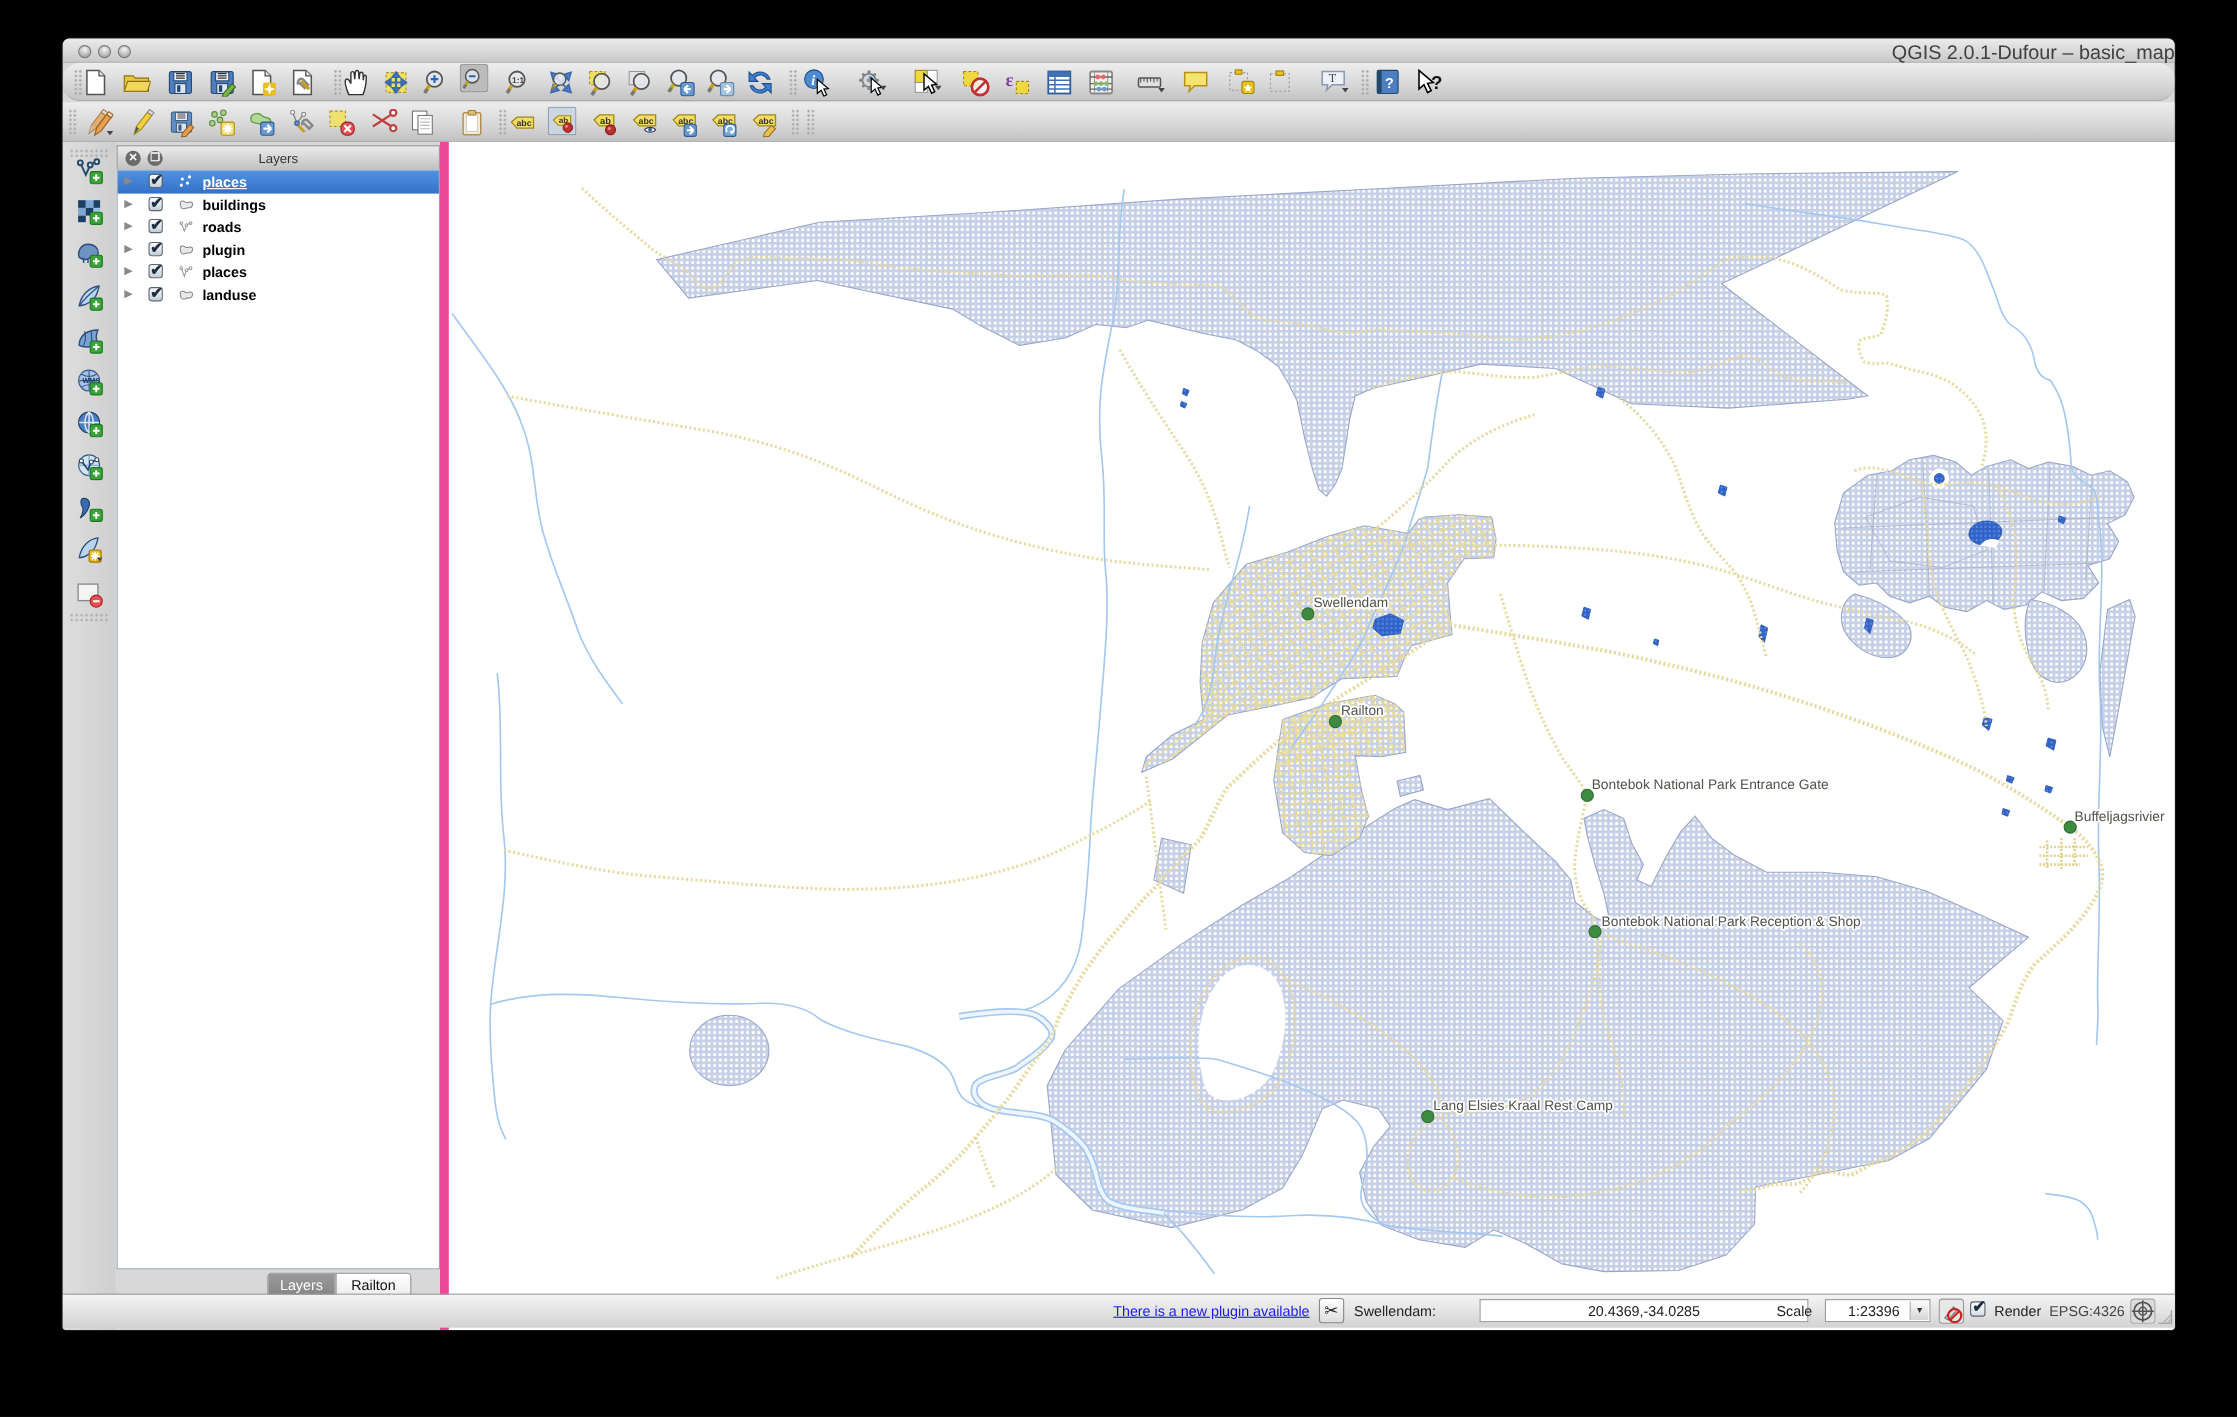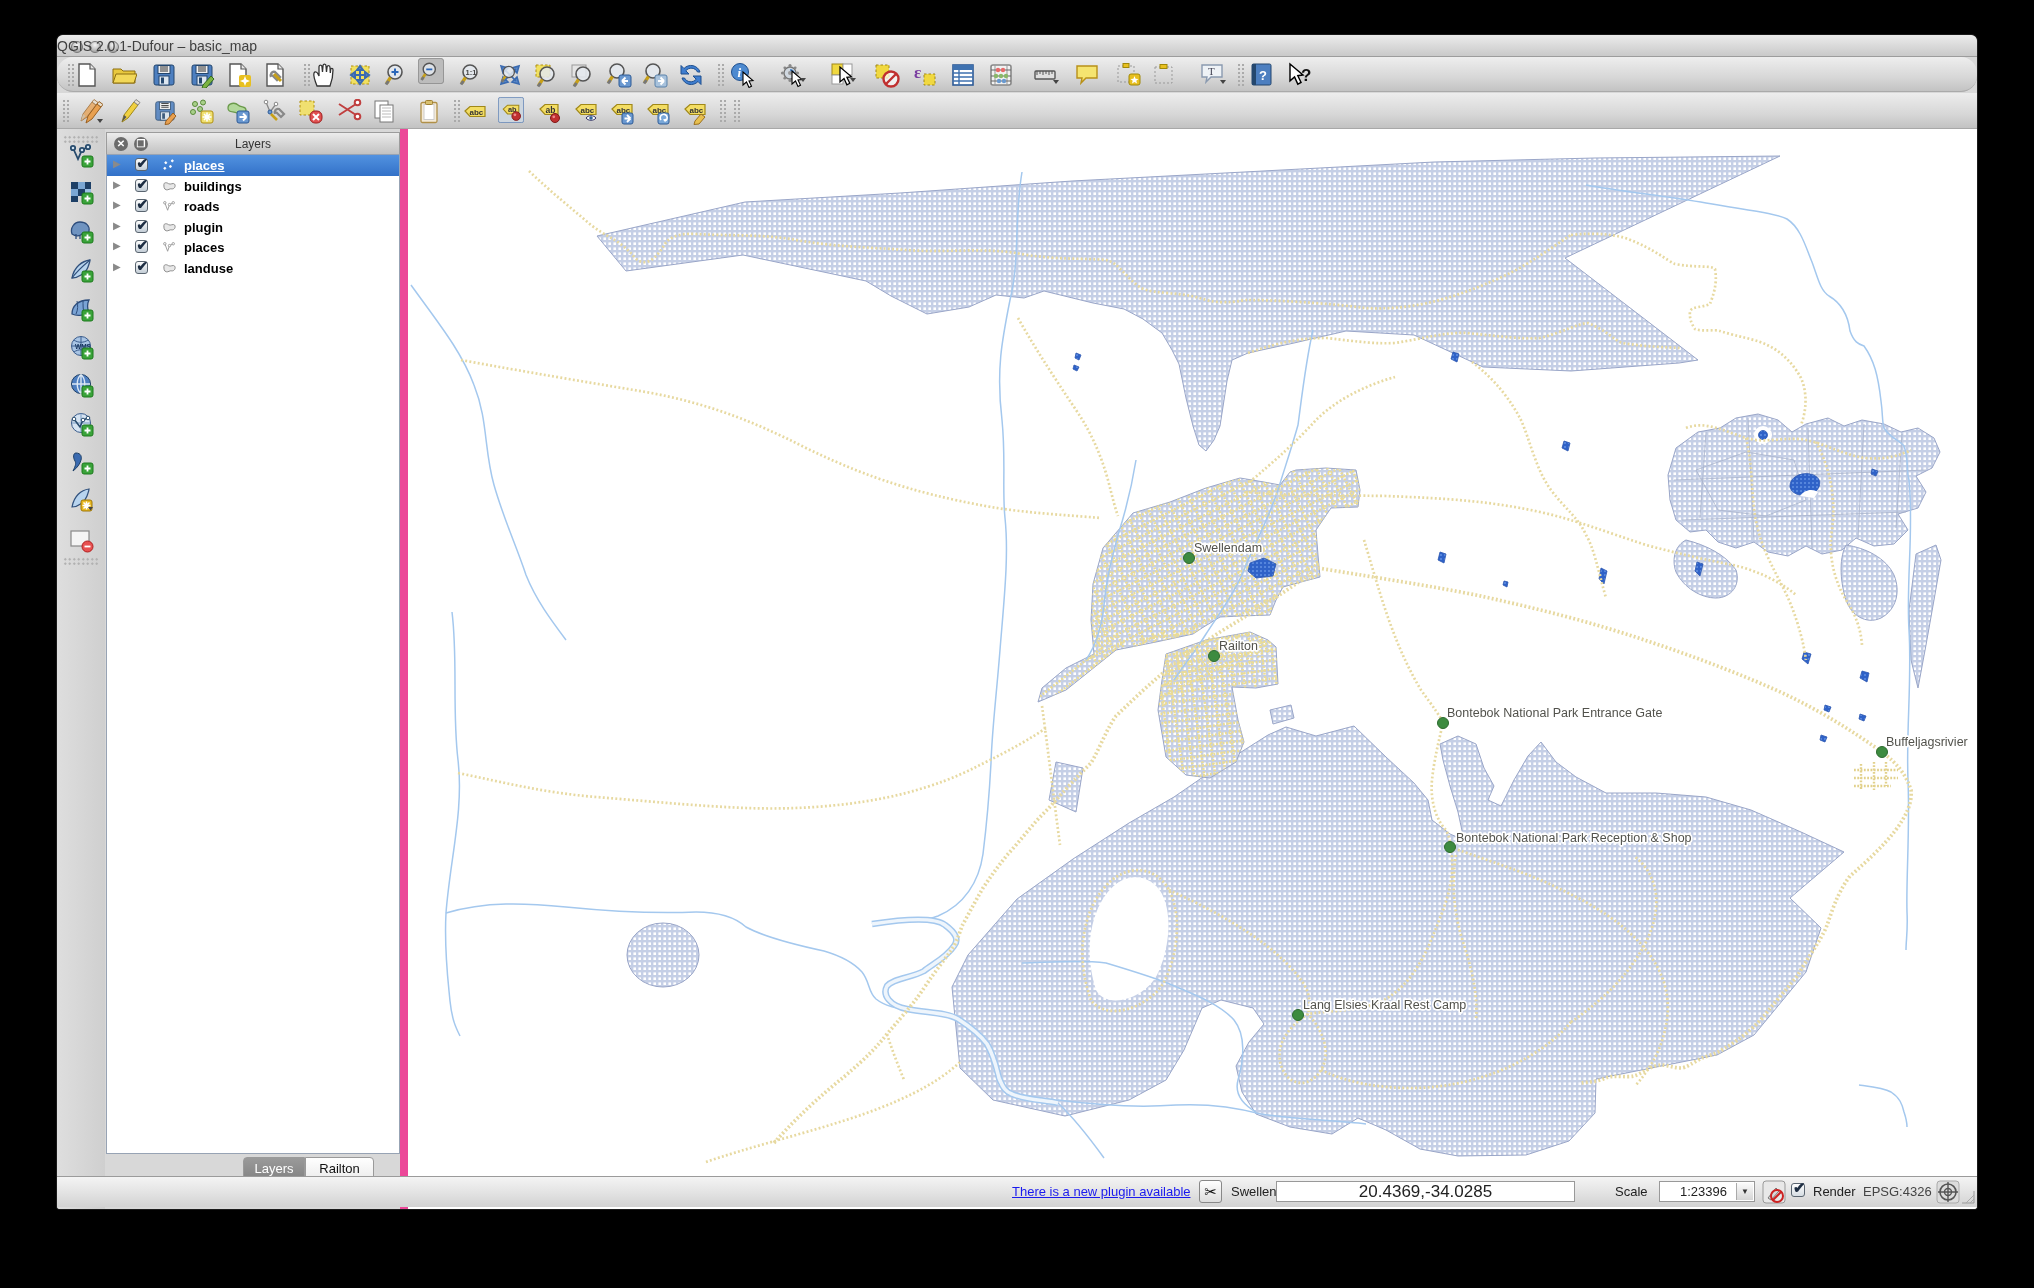--- a/index.html
+++ b/index.html
@@ -4,22 +4,22 @@
 <style>
   * { margin:0; padding:0; box-sizing:border-box; }
   html,body { width:2034px; height:1288px; background:#000; overflow:hidden;
     font-family:"Liberation Sans", sans-serif; }
   #win { position:absolute; left:57px; top:35px; width:1920px; height:1174px;
     background:#d8d8d8; border-radius:6px 6px 3px 3px; overflow:hidden;
     box-shadow:0 0 0 1px #1a1a1a; }
   #titlebar { position:absolute; left:0; top:0; width:100%; height:22px;
     background:linear-gradient(#ececec,#dcdcdc 45%,#c9c9c9);
     border-bottom:1px solid #9c9c9c; border-radius:6px 6px 0 0; }
-  #title { position:absolute; width:100%; text-align:left; top:3px;
-    font-size:14px; color:#404040; }
+  #title { position:absolute; width:100%; text-align:right; top:3px;
+    font-size:18px; color:#404040; }
   .tl { position:absolute; top:5.5px; width:12px; height:12px; border-radius:50%;
     background:radial-gradient(circle at 50% 30%, #f6f6f6, #b0b0b0 70%, #8f8f8f);
     border:1px solid #777; }
   #toolbar1 { position:absolute; left:0; top:22px; width:100%; height:35px;
     background:linear-gradient(#eeeeee,#d7d7d7 60%,#c3c3c3);
     border-bottom:1px solid #aaa;border-radius:16px; }
   #toolbar2 { position:absolute; left:0; top:58px; width:100%; height:36px;
     background:linear-gradient(#ededed,#d7d7d7 60%,#c2c2c2);
     border-bottom:1px solid #a8a8a8; }
   .ticon { position:absolute; width:26px; height:26px; }
@@ -724,21 +724,21 @@
         <text x="1450" y="842">Bontebok National Park Reception &amp; Shop</text>
         <text x="1297" y="1009">Lang Elsies Kraal Rest Camp</text>
       </g>
     </g>
   </svg>
   </div>
   <div id="statusbar">
     <span class="lbl" style="left:955px;color:#1a1aee;text-decoration:underline">There is a new plugin available</span>
     <span style="position:absolute;left:1142px;top:3px;width:23px;height:23px;border:1px solid #888;border-radius:3px;background:linear-gradient(#fff,#ddd);text-align:center;line-height:22px;font-size:15px;color:#111">✂</span>
     <span class="lbl" style="left:1174px">Swellendam:</span>
-    <span style="position:absolute;left:1219px;top:4px;width:299px;height:21px;background:#fff;border:1px solid #999;text-align:center;font-size:17px;line-height:20px">20.4369,-34.0285</span>
+    <span style="position:absolute;left:1288px;top:4px;width:299px;height:21px;background:#fff;border:1px solid #999;text-align:center;font-size:13px;line-height:20px">20.4369,-34.0285</span>
     <span class="lbl" style="left:1558px">Scale</span>
     <span style="position:absolute;left:1602px;top:4px;width:96px;height:21px;background:#fff;border:1px solid #999;font-size:13px;line-height:20px;padding-left:20px">1:23396
       <span style="position:absolute;right:1px;top:1px;width:17px;height:17px;background:linear-gradient(#fbfbfb,#d5d5d5);border-left:1px solid #aaa;font-size:8px;text-align:center;line-height:17px;color:#333">▼</span>
     </span>
     <svg style="position:absolute;left:1705px;top:3px" width="24" height="24" viewBox="0 0 24 24">
         <rect x="1" y="1" width="22" height="22" rx="3" fill="#e8e8e8" stroke="#999"></rect>
         <path d="M6,18 L14,8 L17,11 L9,20 Z" fill="#d8d8d8" stroke="#777"></path>
         <circle cx="15" cy="16" r="6" fill="none" stroke="#cc2222" stroke-width="2"></circle>
         <path d="M11,20 L19,12" stroke="#cc2222" stroke-width="2"></path>
       </svg>

